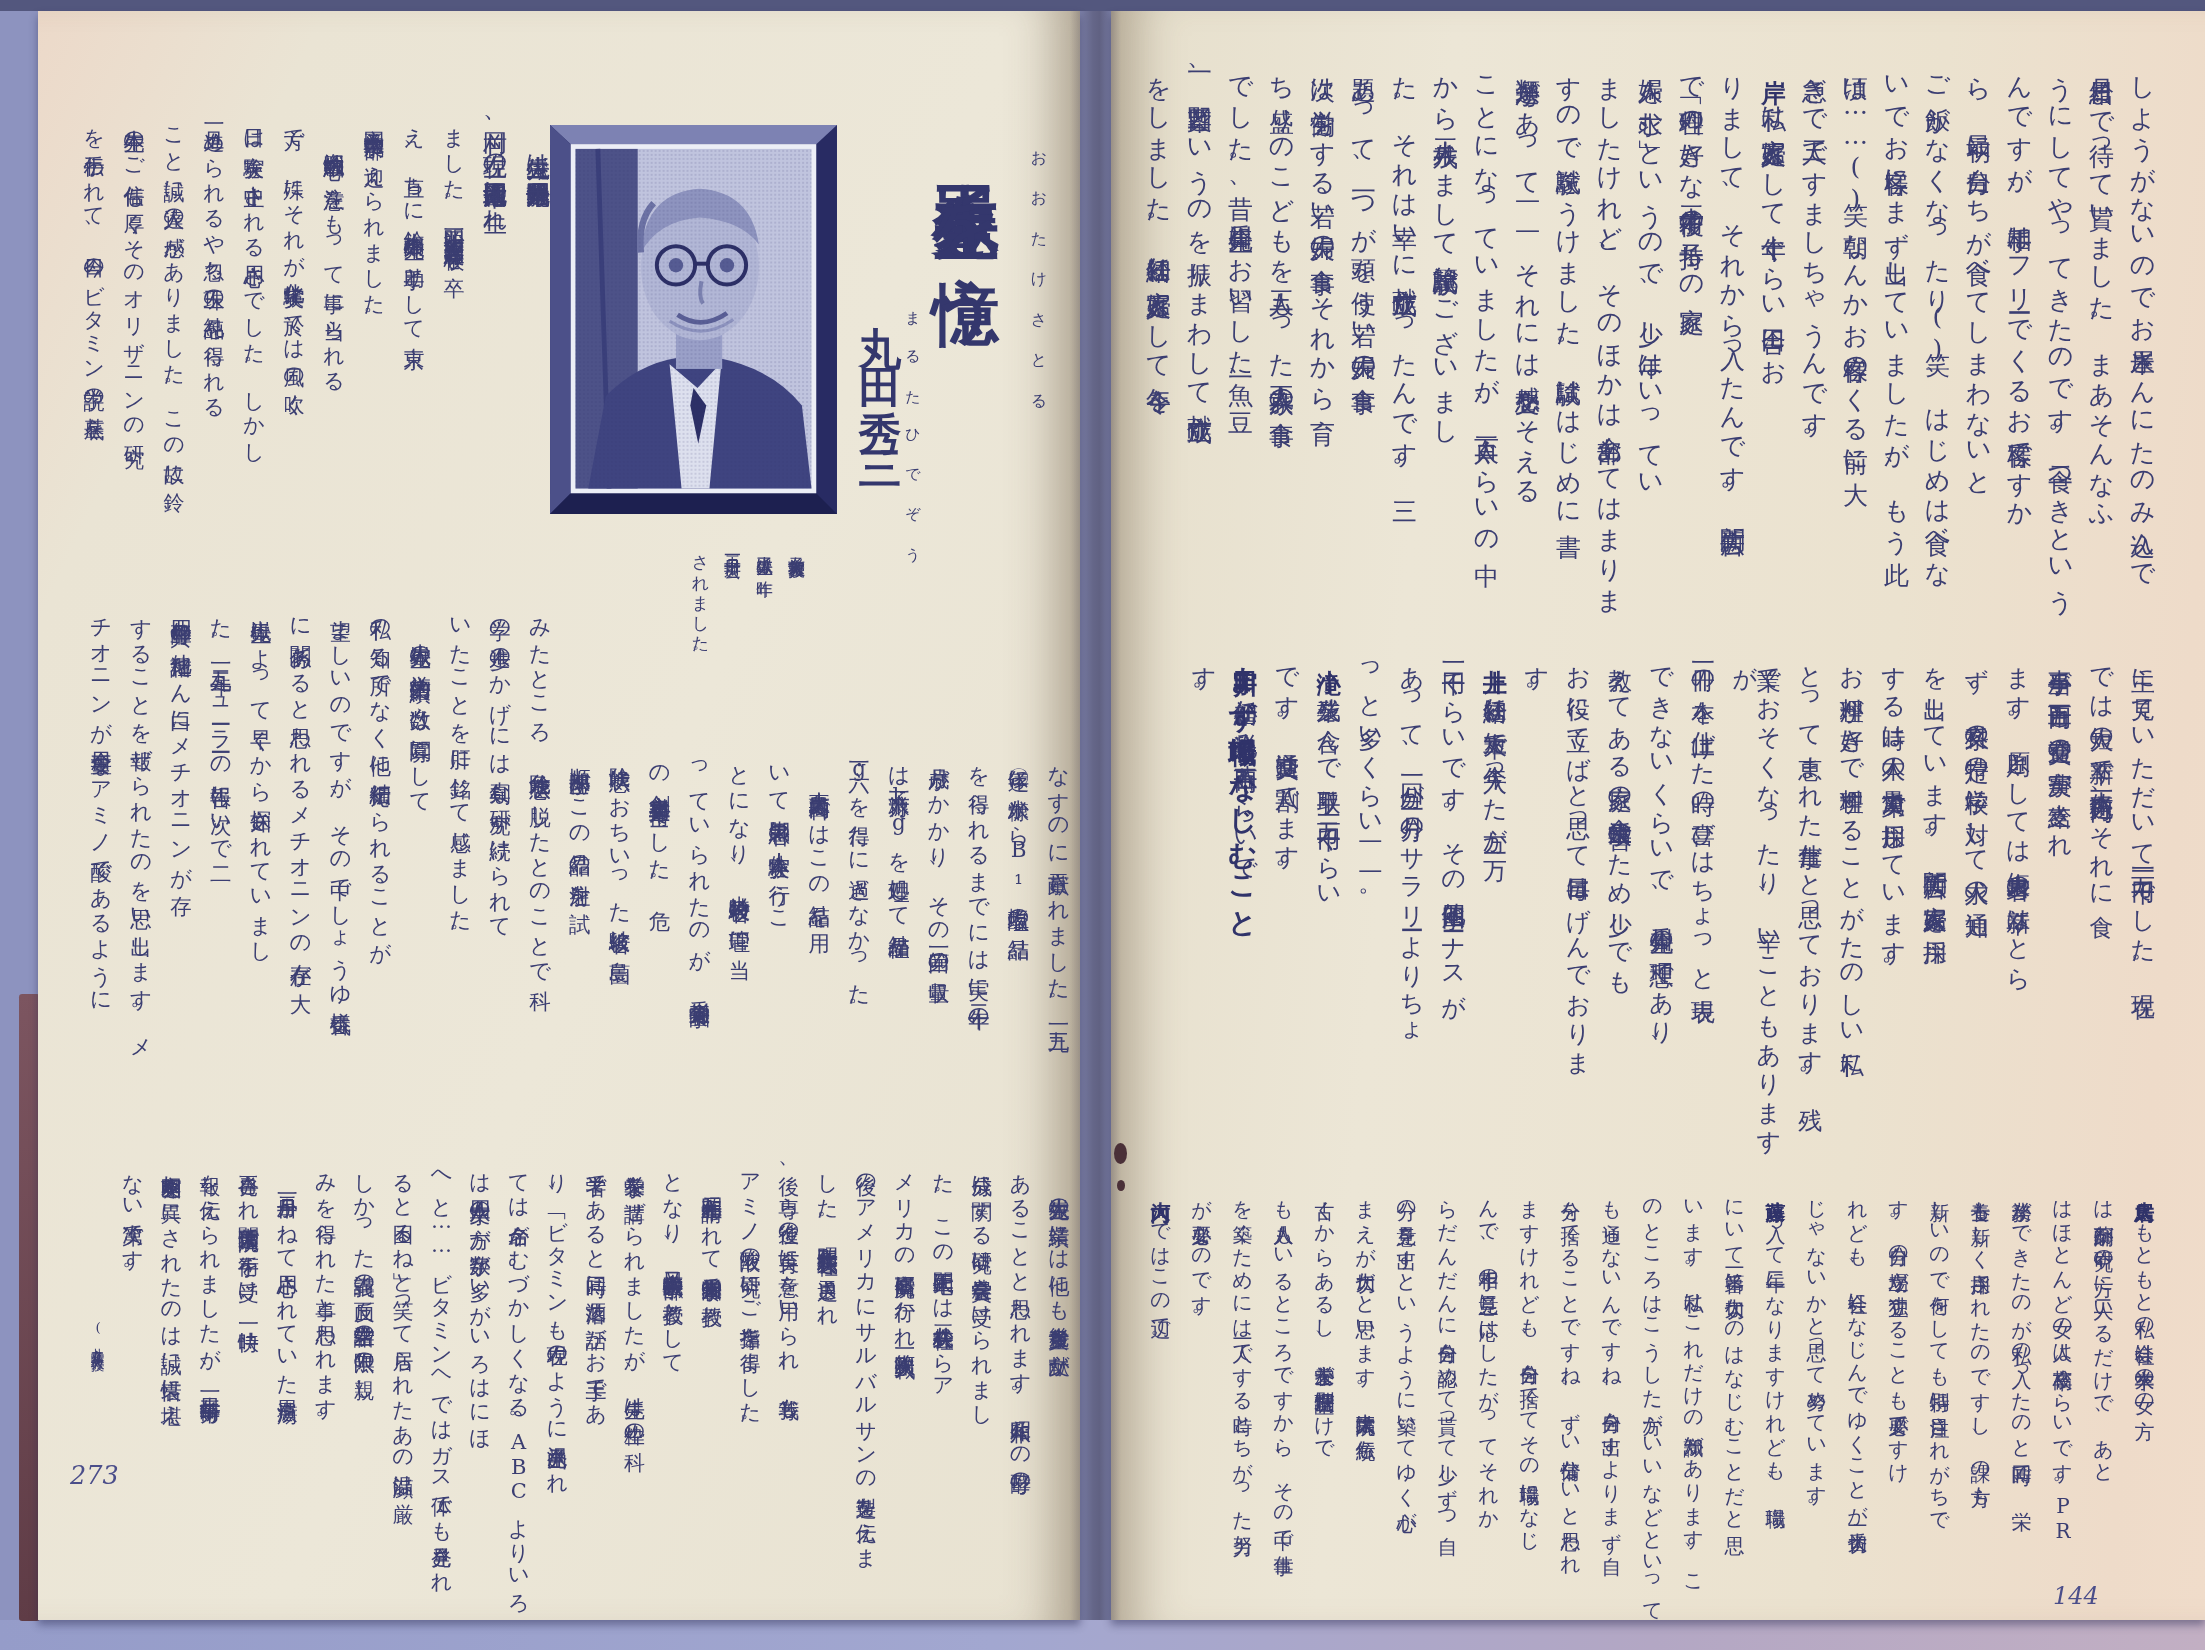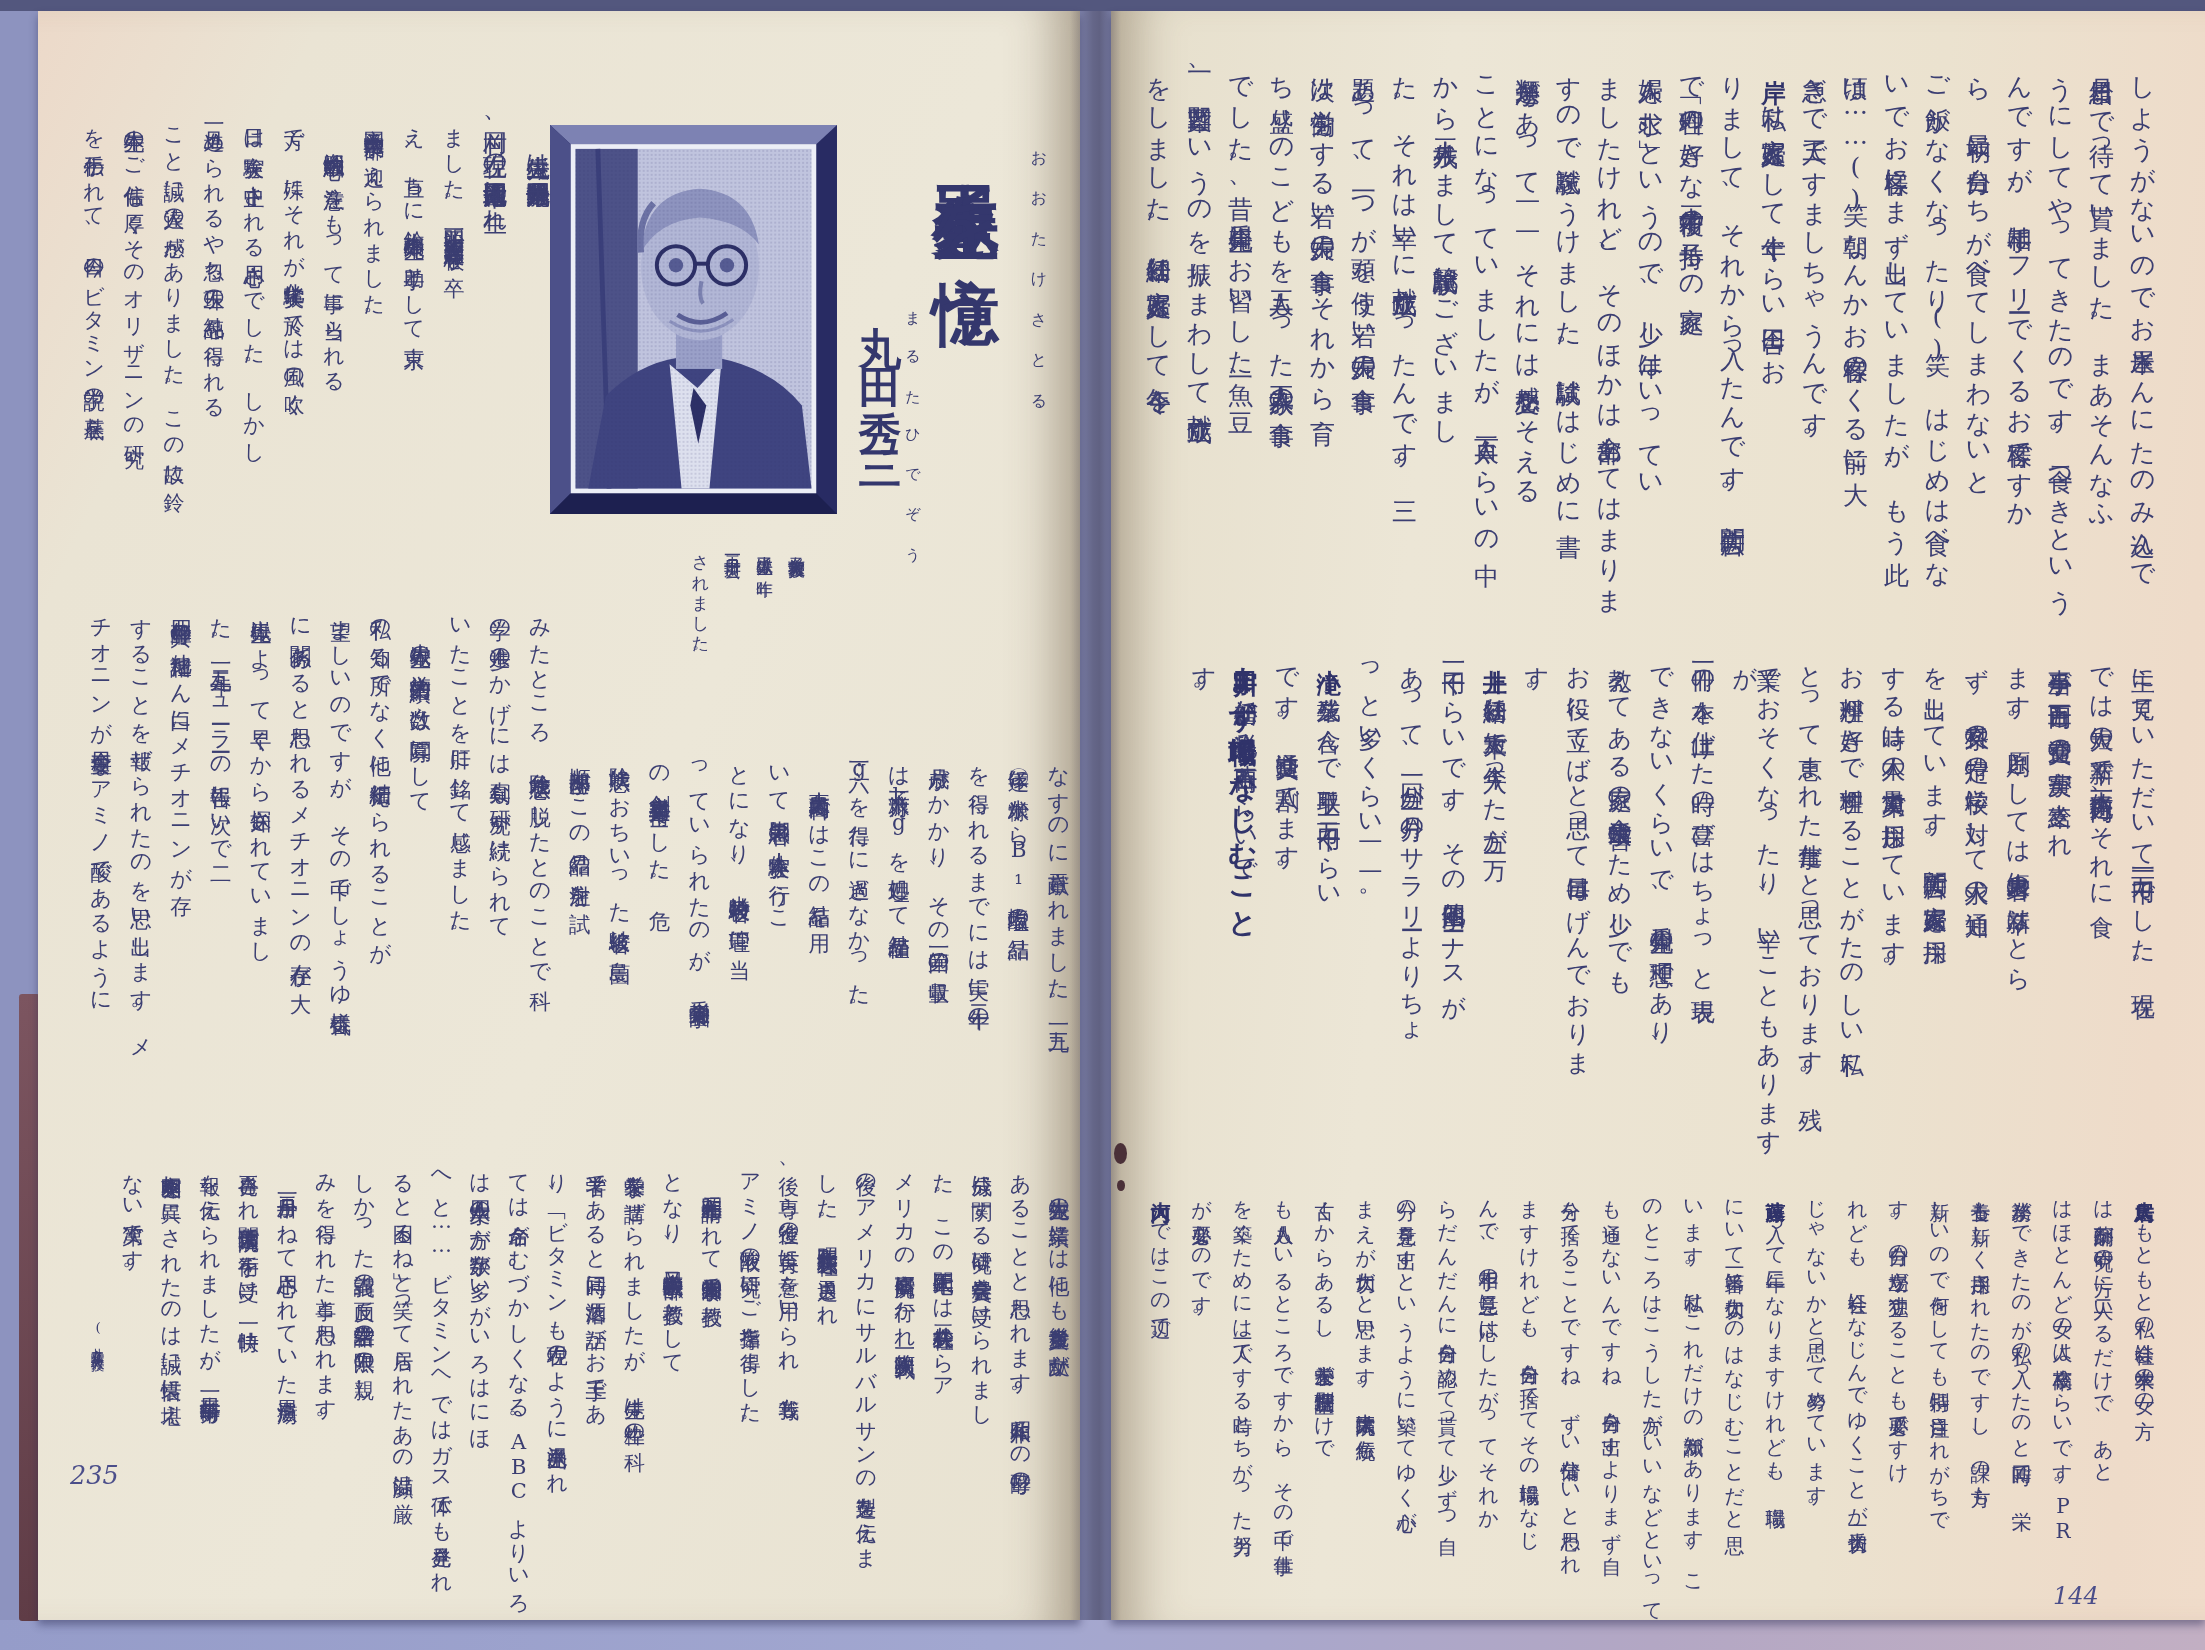--- a/index.html
+++ b/index.html
@@ -177,21 +177,21 @@
       <p>しかった講義の反面、学生諸君の無限の親し</p>
       <p>みを得られた事と思われます。</p>
       <p>　十二月一日かねて用心されていた胃潰瘍を</p>
       <p>再発され関東逓信病院で手術を受け、一時快</p>
       <p>報を伝えられましたが、十一日午前三時十分</p>
       <p>突如幽明界を異にされたのは誠に哀惜に堪え</p>
       <p>ない次第です。</p>
       <p class="note">(共立女子短大教授)</p>
     </div>
 
-  <div class="pagenum" id="num-145">235</div>
+  <div class="pagenum" id="num-145">273</div>
 </div>
 
 <div class="page" id="right-page">
   <div class="v dan" id="r-dan1">
       <p>しようがないのでお米屋さんにたのみ込んで</p>
       <p>月給日まで待って貰いました。まあそんなふ</p>
       <p>うにしてやってきたのです。二食つきという</p>
       <p>んですが、相手はフリーでくるお客様ですか</p>
       <p>ら、最初に自分たちが食べてしまわないと、</p>
       <p>ご飯がなくなったり(笑)、はじめは食べな</p>

